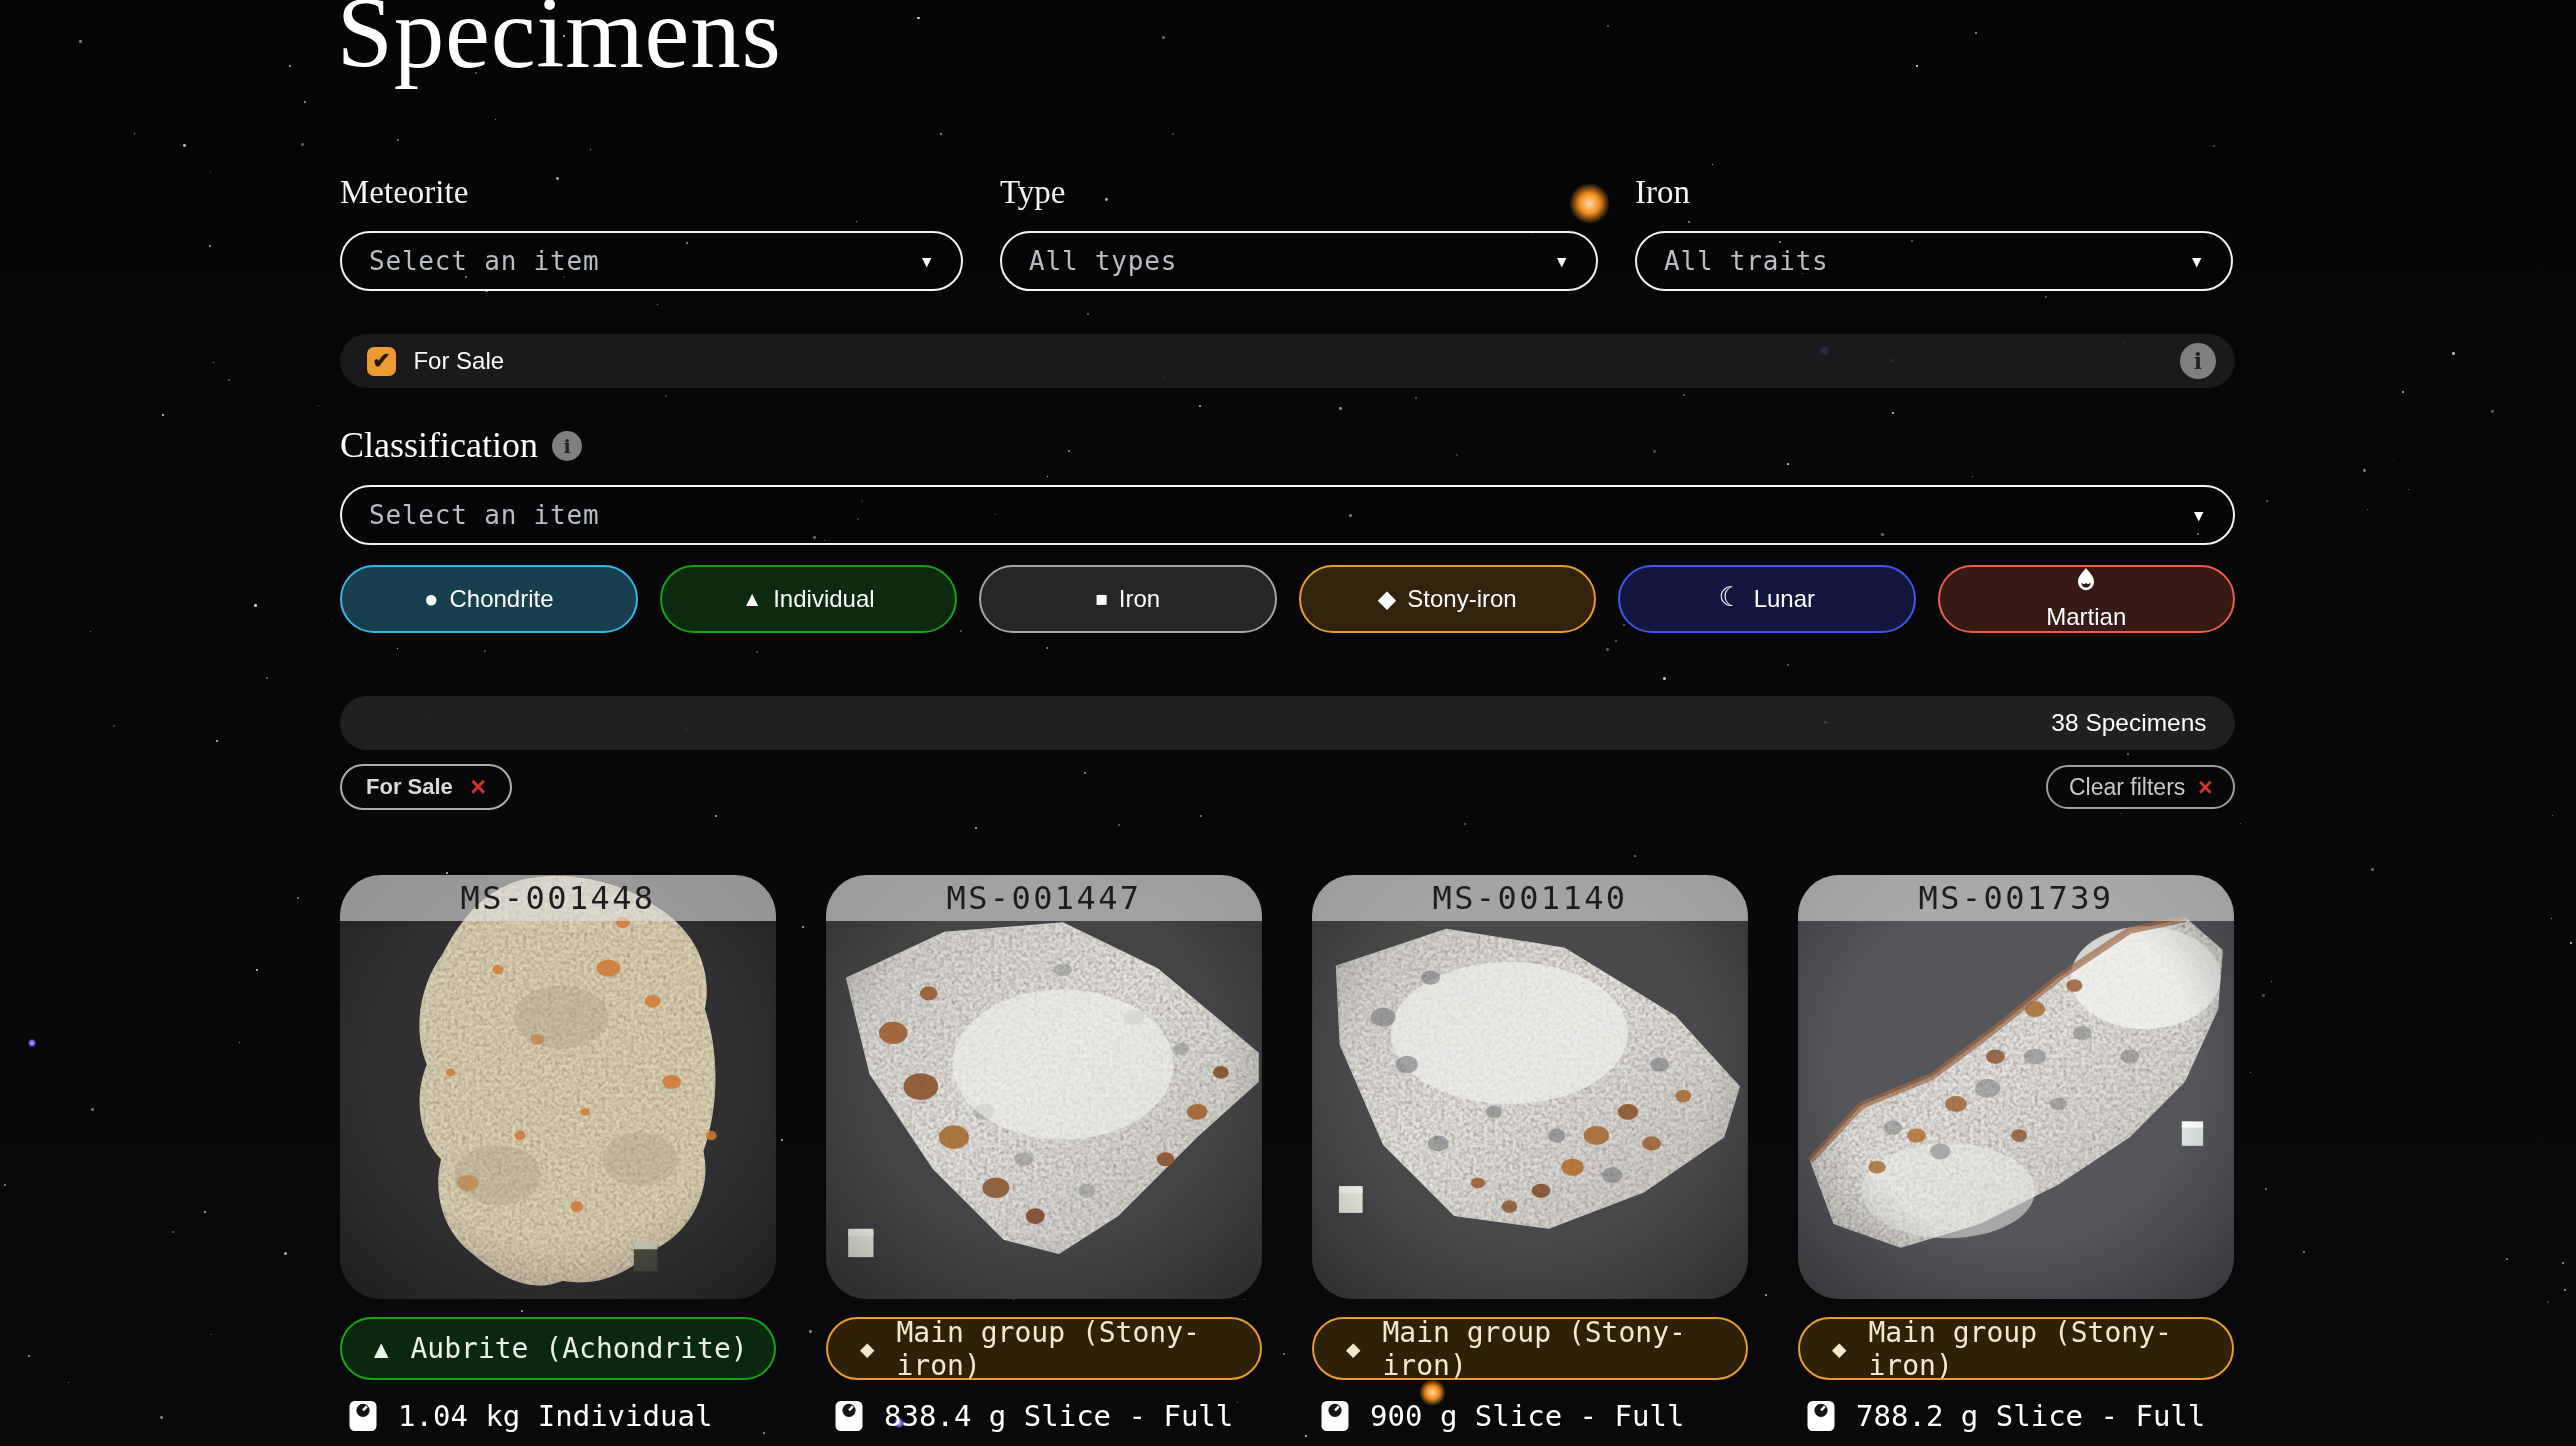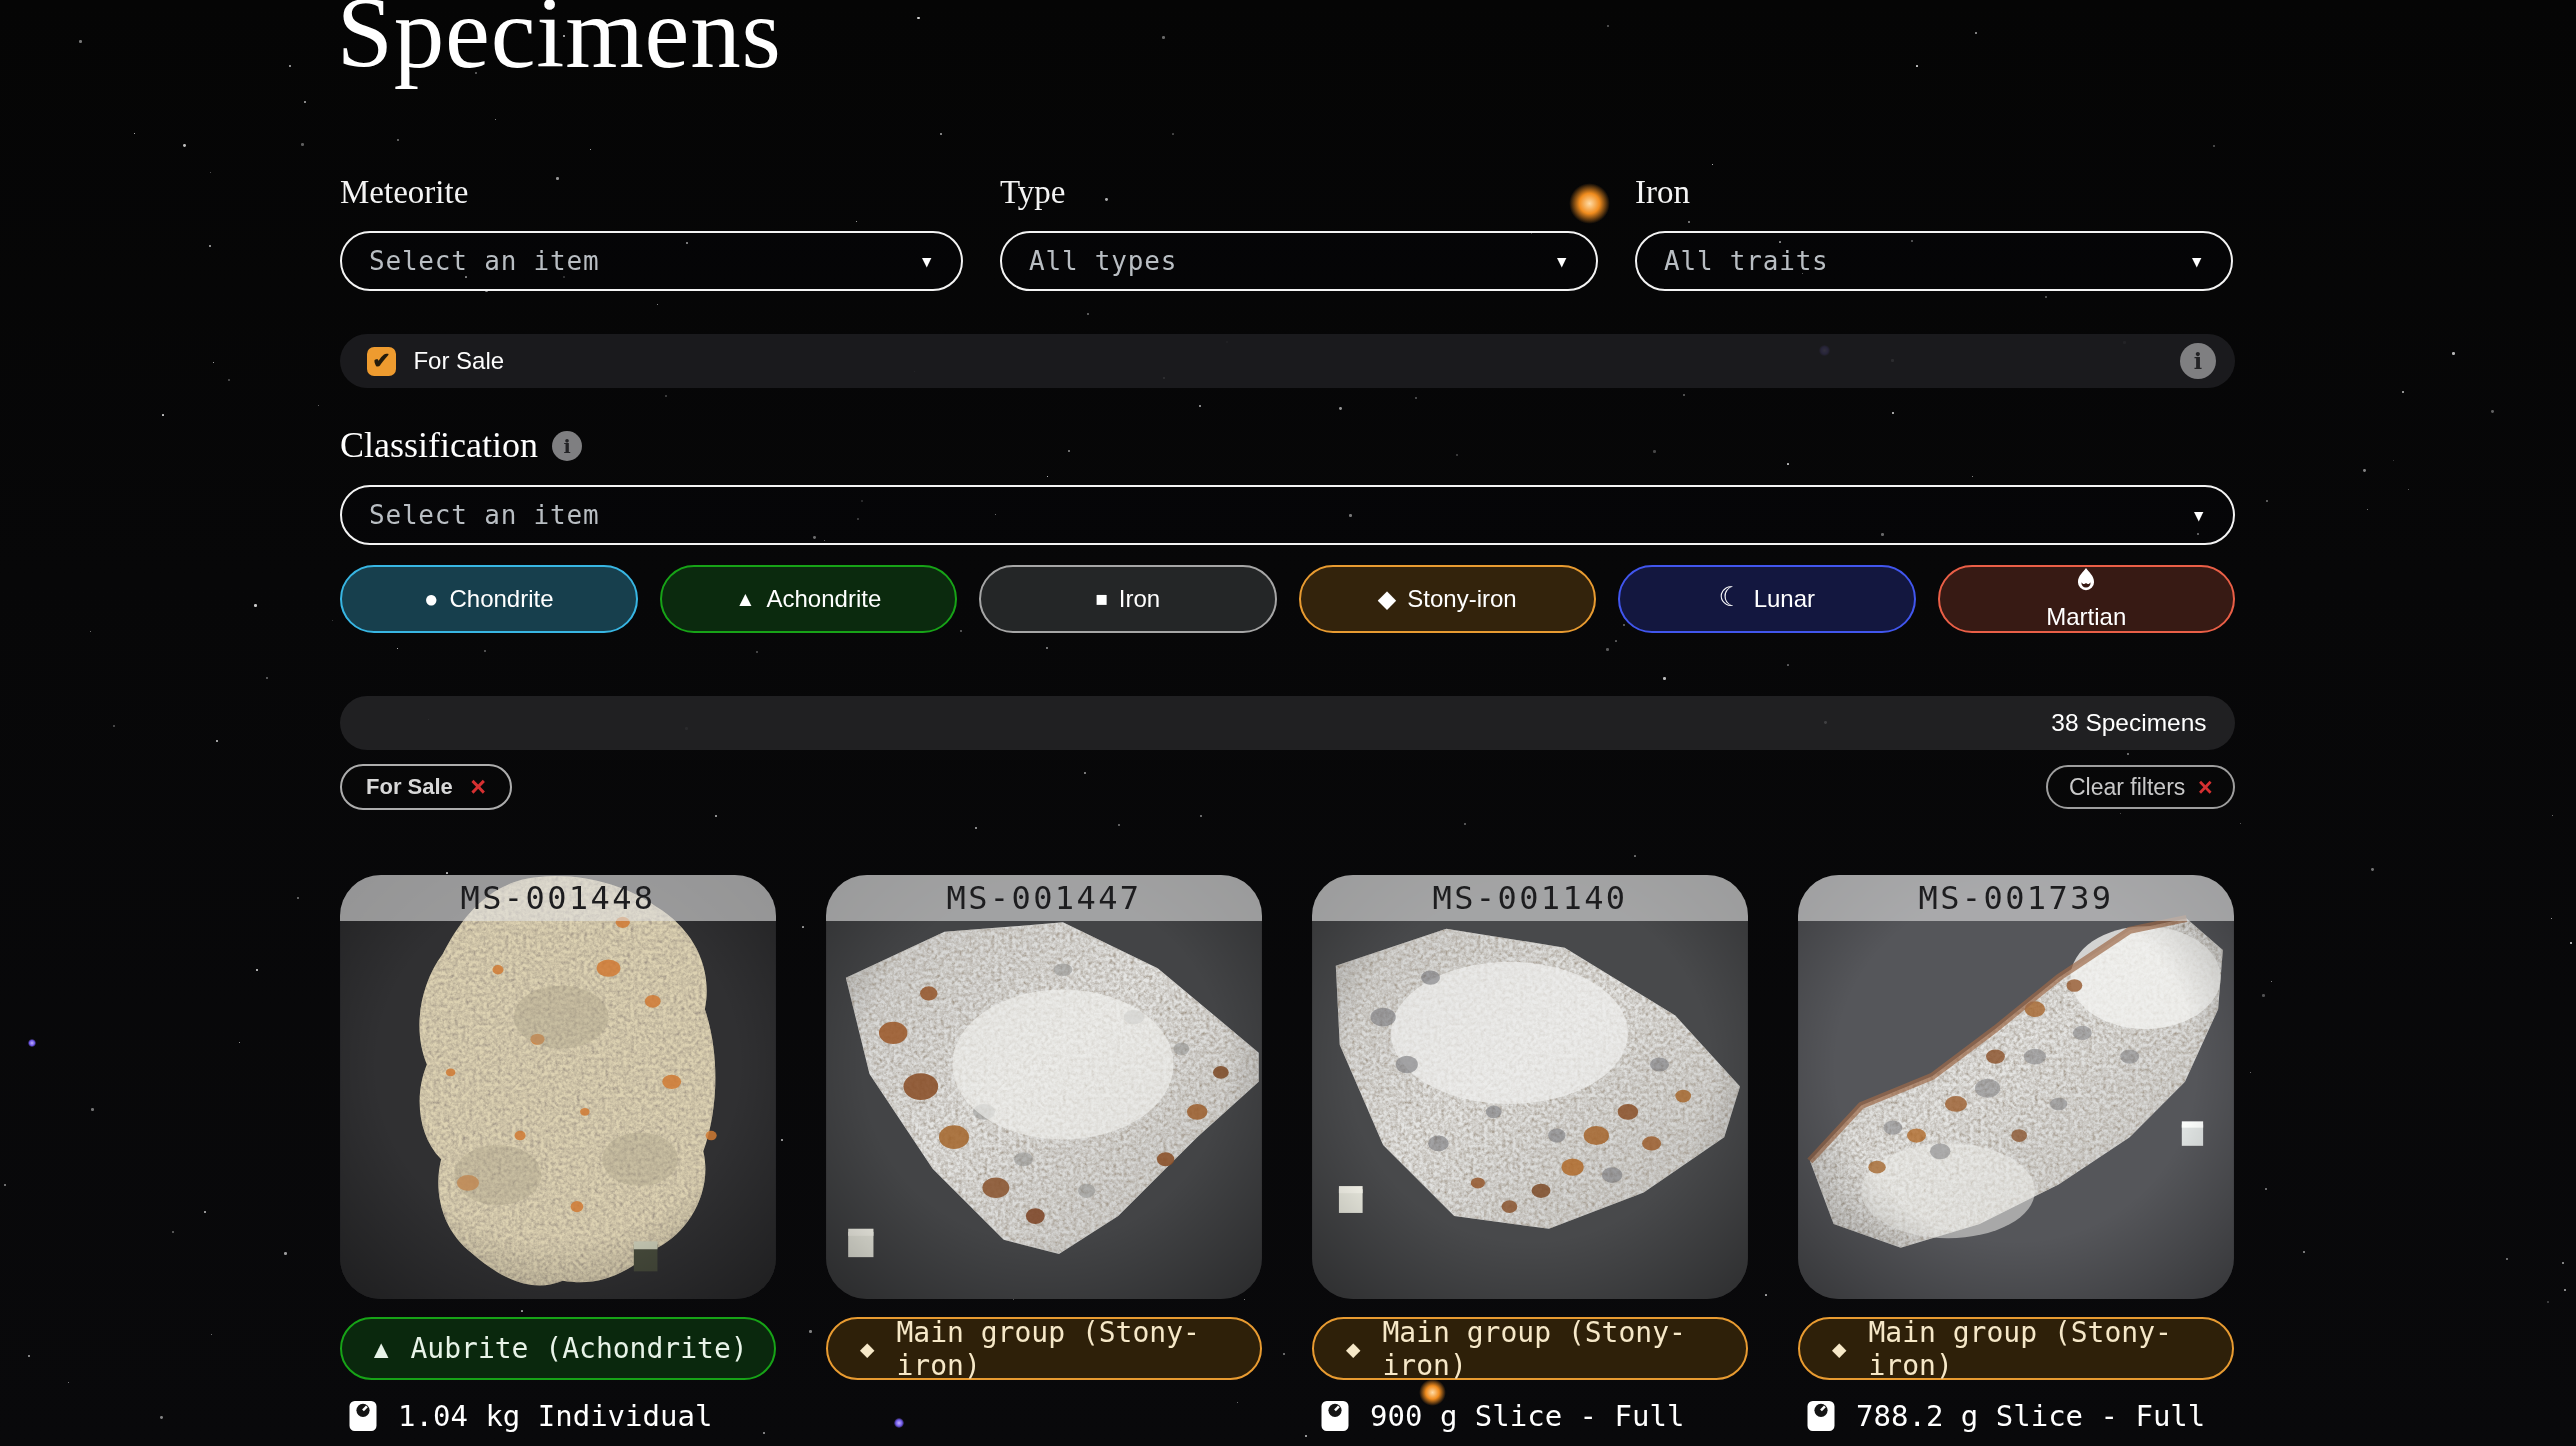--- a/index.html
+++ b/index.html
@@ -380,21 +380,21 @@
     <span class="caret">▾</span>
   </div>
 
   <div class="pill-row">
     <div class="pill" style="border-color: rgb(56, 182, 227); background-color: rgb(23, 63, 77);">
       <span class="glyph g-circle">●</span>
       <span>Chondrite</span>
     </div>
     <div class="pill" style="border-color: rgb(23, 163, 23); background-color: rgb(11, 42, 14);">
       <span class="glyph g-triangle">▲</span>
-      <span>Achondrite</span>
+      <span>Individual</span>
     </div>
     <div class="pill" style="border-color: rgb(166, 166, 166); background-color: rgb(36, 38, 39);">
       <span class="glyph g-square">■</span>
       <span>Iron</span>
     </div>
     <div class="pill" style="border-color: rgb(232, 155, 49); background-color: rgb(51, 35, 12);">
       <span class="glyph g-diamond">◆</span>
       <span>Stony-iron</span>
     </div>
     <div class="pill" style="border-color: rgb(65, 86, 238); background-color: rgb(19, 23, 63);">
@@ -508,20 +508,28 @@
           <rect width="552" height="537" fill="url(#vig)"></rect>
         </svg>
         <div class="card-id-band">
           <span class="mono">MS-001447</span>
         </div>
       </div>
       <div class="card-badge mono" style="border-color: rgb(232, 155, 49); background-color: rgb(46, 32, 9); color: rgb(246, 232, 200);">
         <span class="glyph">◆</span>
         <span>Main group (Stony-iron)</span>
       </div>
+      <div class="card-weight mono">
+        <svg class="scale-svg" viewBox="0 0 24 24">
+          <path d="M6.5 2h11A3.5 3.5 0 0 1 21 5.5v13A3.5 3.5 0 0 1 17.5 22h-11A3.5 3.5 0 0 1 3 18.5v-13A3.5 3.5 0 0 1 6.5 2z" fill="#fff"></path>
+          <circle cx="12" cy="8.2" r="4.4" fill="#141414"></circle>
+          <line x1="12" y1="8.2" x2="14.6" y2="5.6" stroke="#fff" stroke-width="1.7"></line>
+        </svg>
+        <span>838.4 g Slice - Full</span>
+      </div>
     </article>
 
     <article class="card">
       <div class="card-photo">
         <svg width="436" height="424" viewBox="0 0 552 537">
           <rect width="552" height="537" fill="#48494b"></rect>
           <path filter="url(#grain)" fill="url(#silver)" d="M30,115 L170,68 L320,92 L460,178 L542,268 L522,332
             L420,402 L300,448 L180,432 L90,342 L35,215 Z"></path>
           <ellipse cx="250" cy="200" rx="150" ry="90" fill="#f0f0ee" opacity="0.7"></ellipse>
           <g opacity="0.85">

